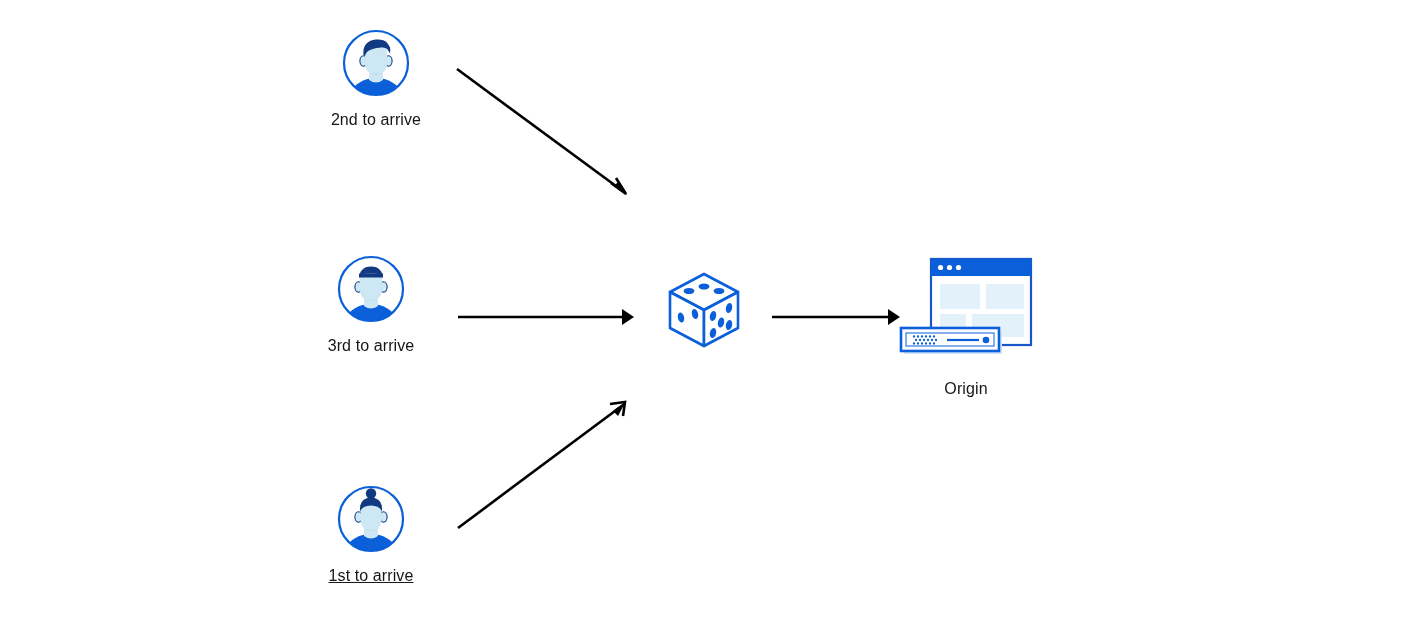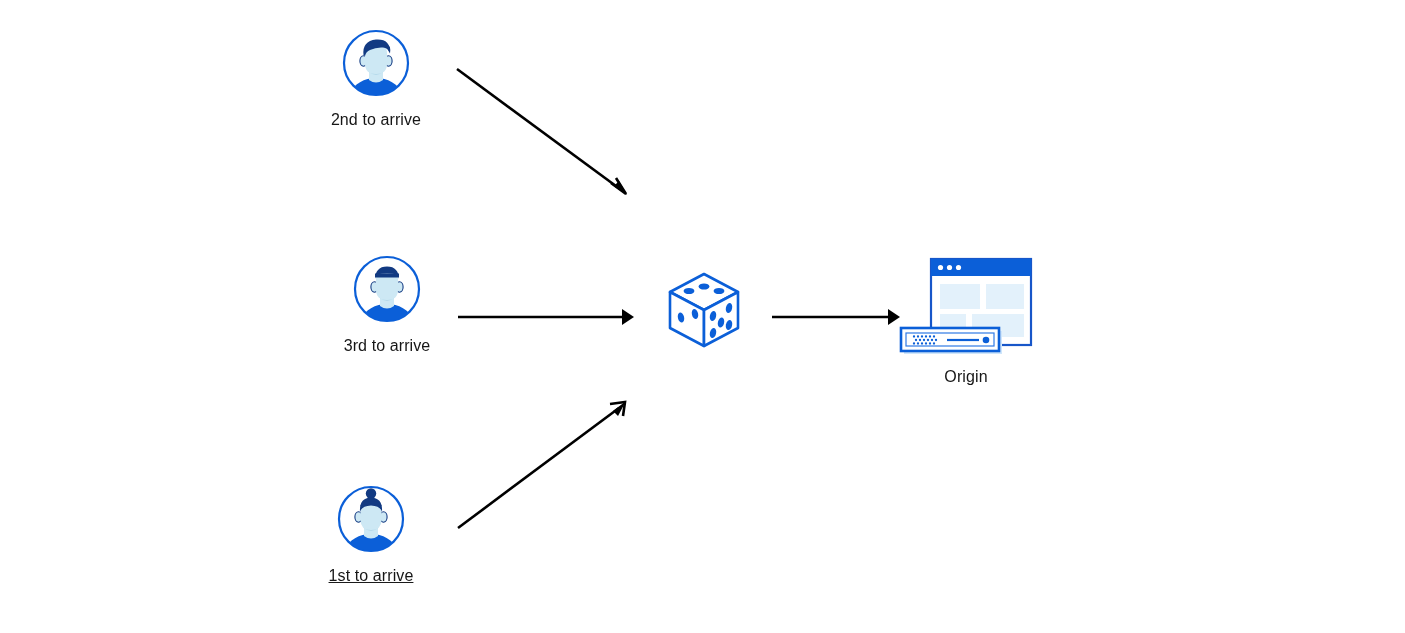--- a/index.html
+++ b/index.html
@@ -30,25 +30,25 @@
   }
   .node-label {
     font-size: 16px;
     line-height: 26px;
     letter-spacing: 0.1px;
     color: #161616;
     white-space: nowrap;
     text-align: right;
   }
   .client-node .node-label { margin-top: 9px; }
-  .origin-node .node-label { }
+  .origin-node .node-label { margin-top: 12px; }
 
   
   #client-2nd { left: 310px; top: 28px; width: 132px; }
-  #client-3rd { left: 321px; top: 254px; width: 132px; }
+  #client-3rd { left: 305px; top: 254px; width: 132px; }
   #client-1st { left: 305px; top: 484px; width: 132px; text-decoration: underline; }
   #dice-node  { left: 658px; top: 264px; width: 92px; }
   #origin-node{ left: 893px; top: 252px; width: 146px; }
 
   .avatar-wrap { width: 70px; height: 70px; }
   .dice-wrap   { width: 92px; height: 92px; }
   .origin-wrap { width: 146px; height: 112px; }
 
   .arrows {
     position: absolute;

